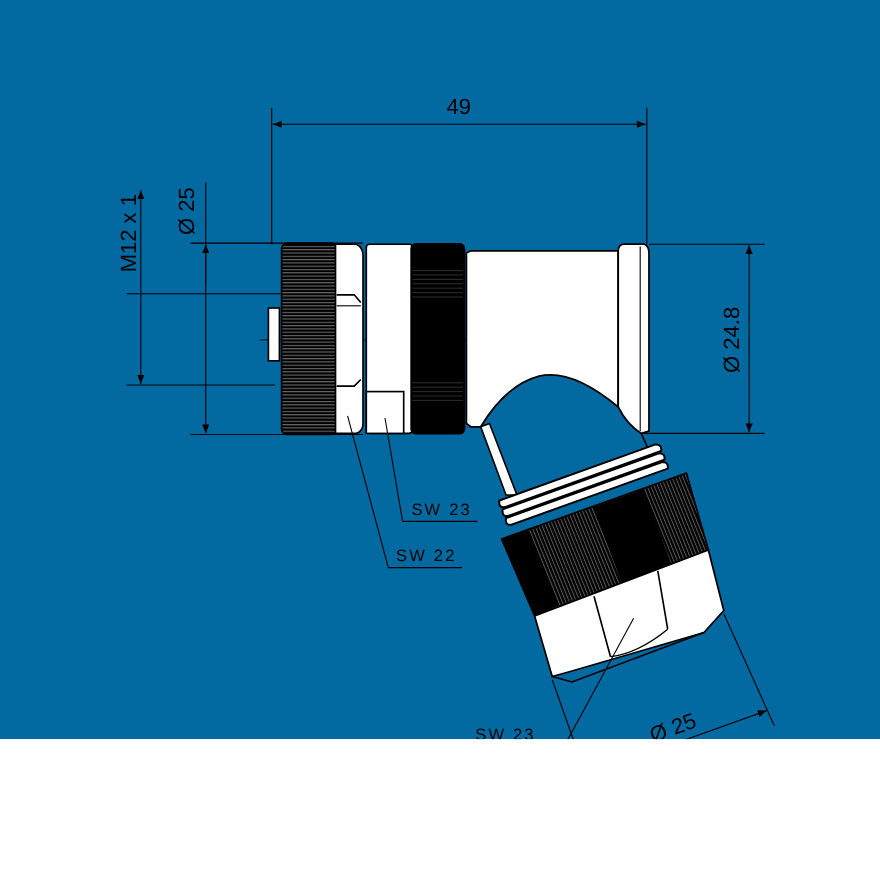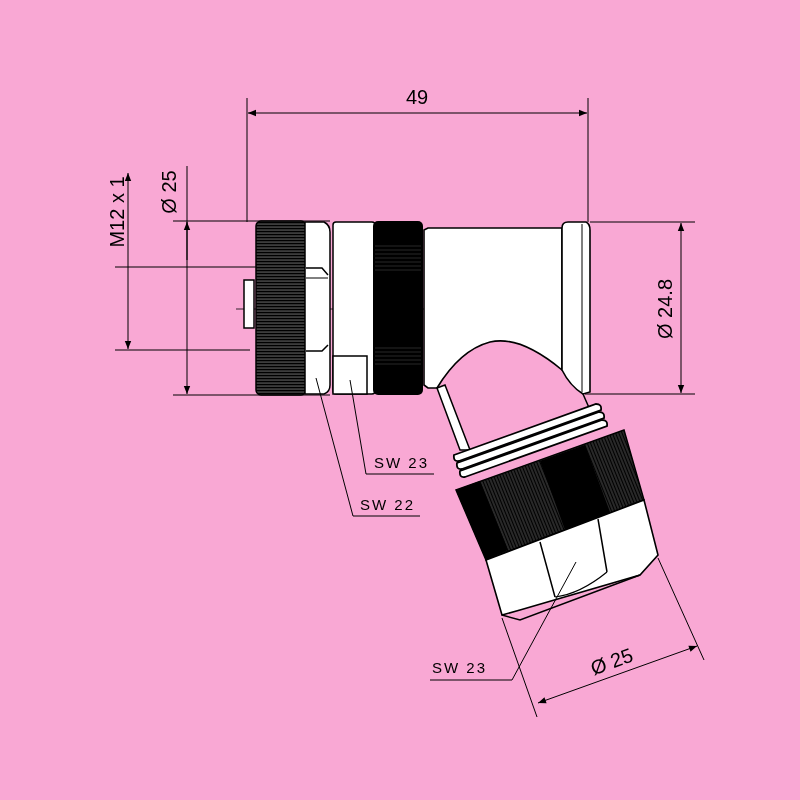--- a/index.html
+++ b/index.html
@@ -1,16 +1,16 @@
 <!DOCTYPE html>
 <html><head>
 <meta charset="utf-8">
 <style>
   html,body{margin:0;padding:0;background:#ffffff;}
-  #canvas{position:relative;width:800px;height:800px;background:#f9a8d4;overflow:hidden;}
+  #canvas{position:relative;width:800px;height:672px;background:#0369a1;overflow:hidden;}
   svg{position:absolute;left:0;top:0;}
   .dimtxt{font-family:"Liberation Sans",sans-serif;font-size:20px;fill:#000;}
   .lbltxt{font-family:"Liberation Sans",sans-serif;font-size:15px;fill:#000;letter-spacing:2px;}
 </style>
 </head>
 <body>
 
 <div id="canvas">
 <svg width="800" height="800" viewBox="0 0 800 800">
   <defs>

